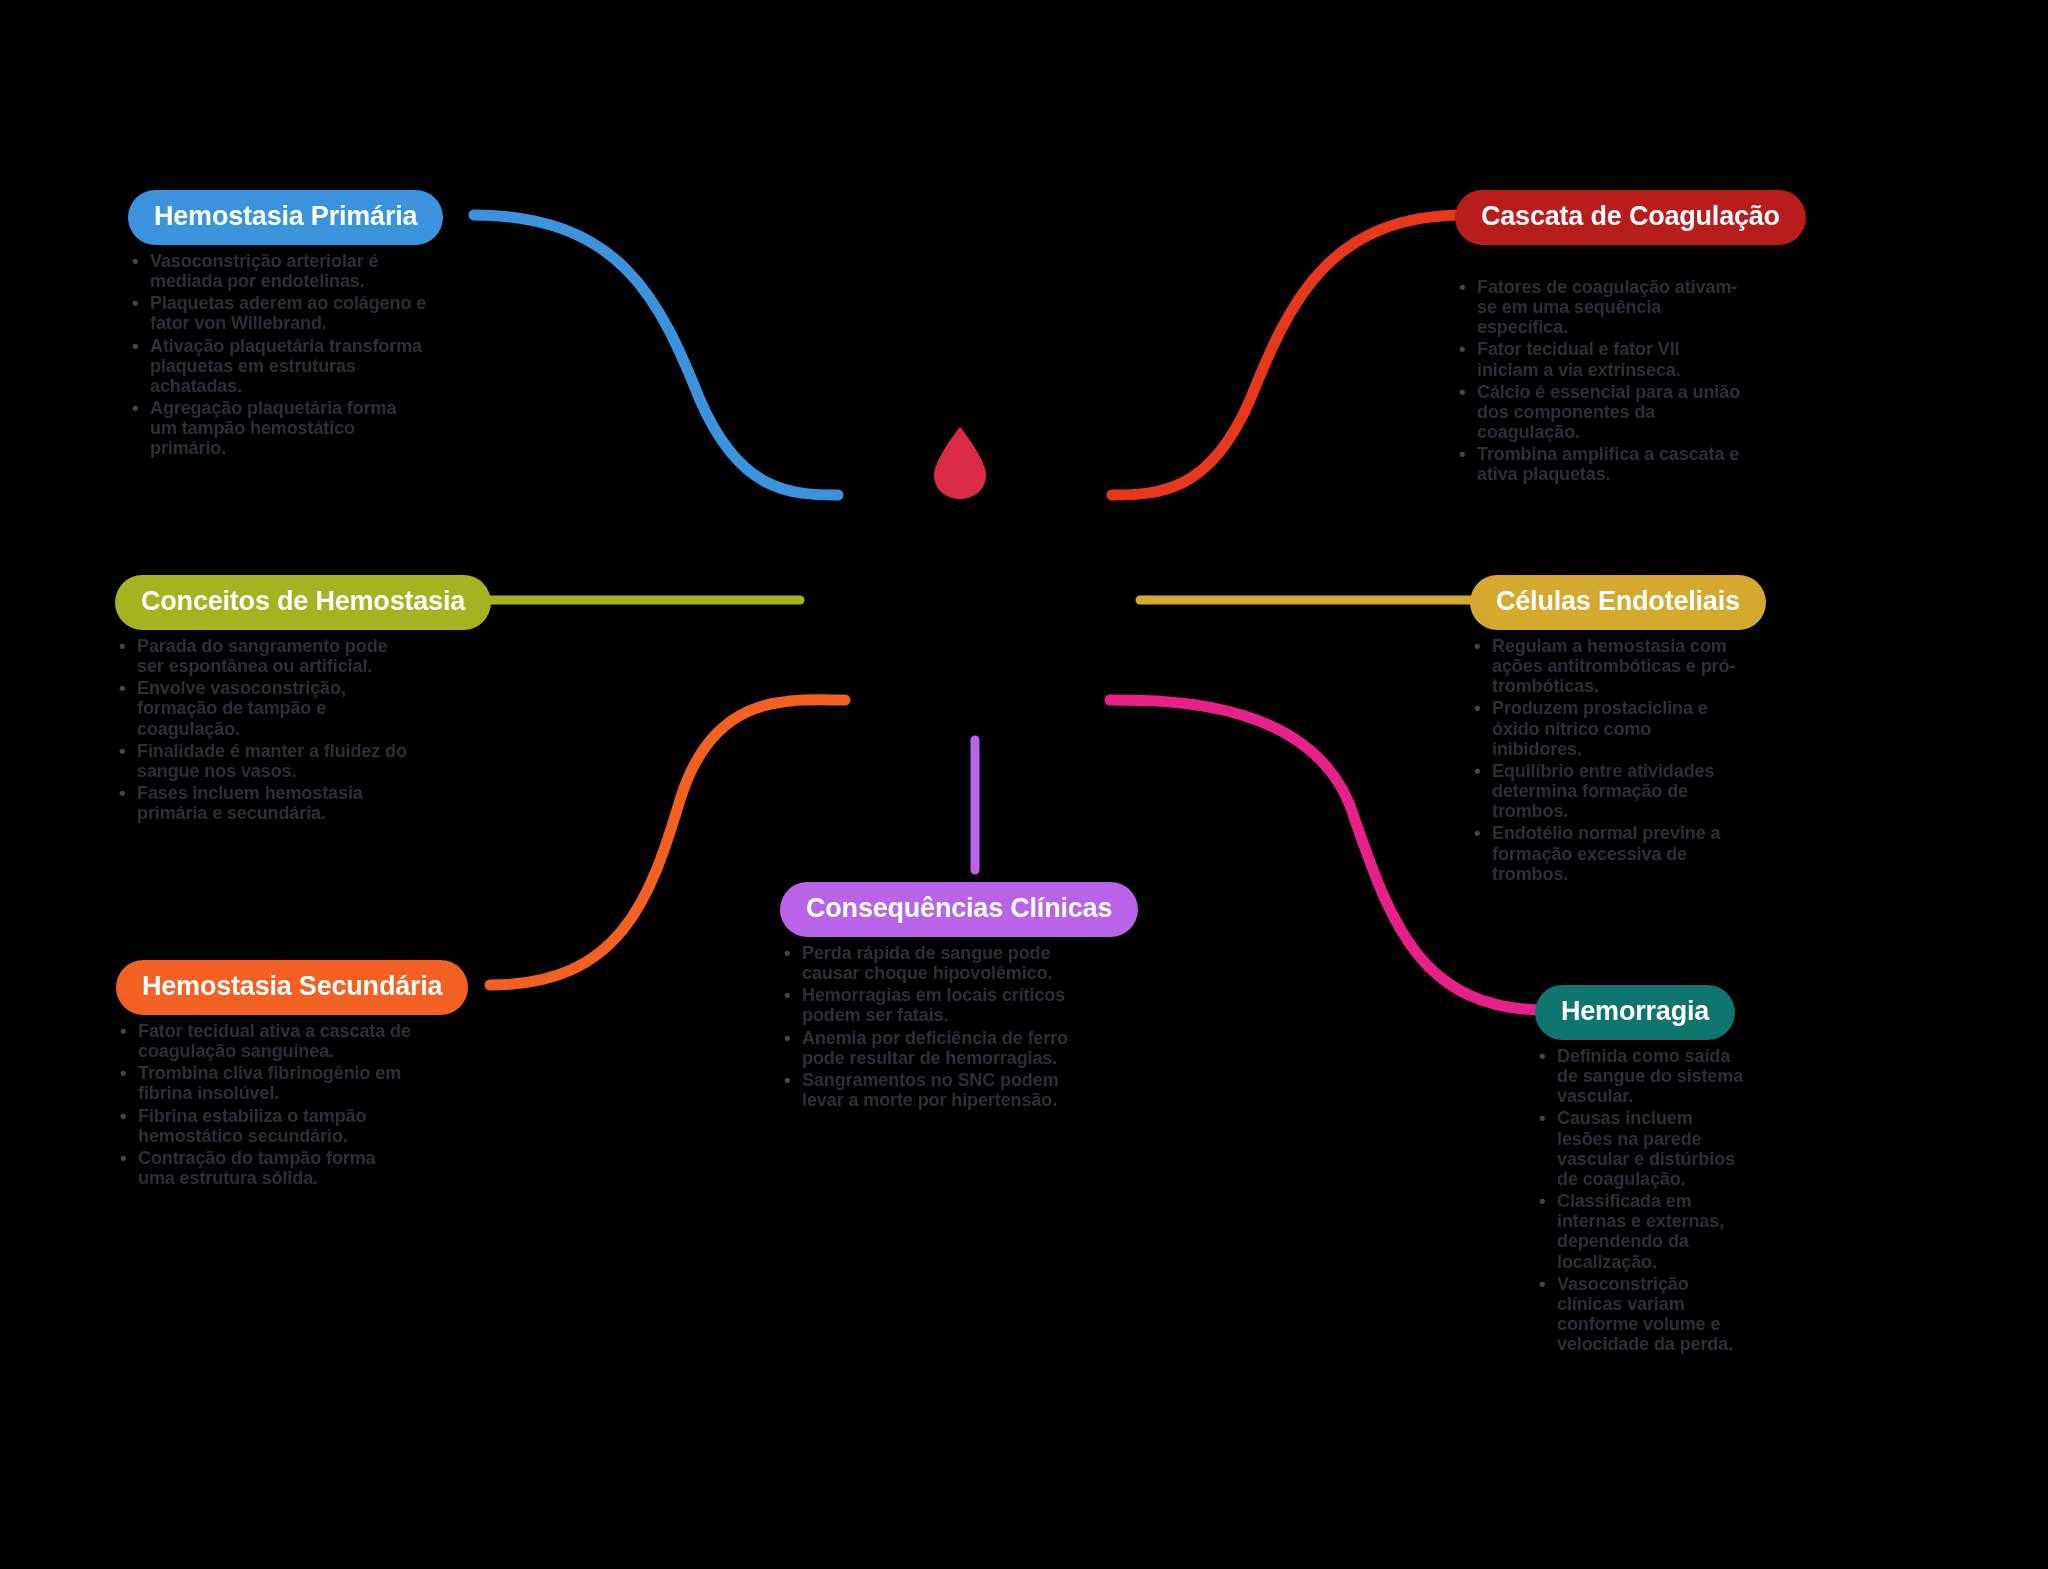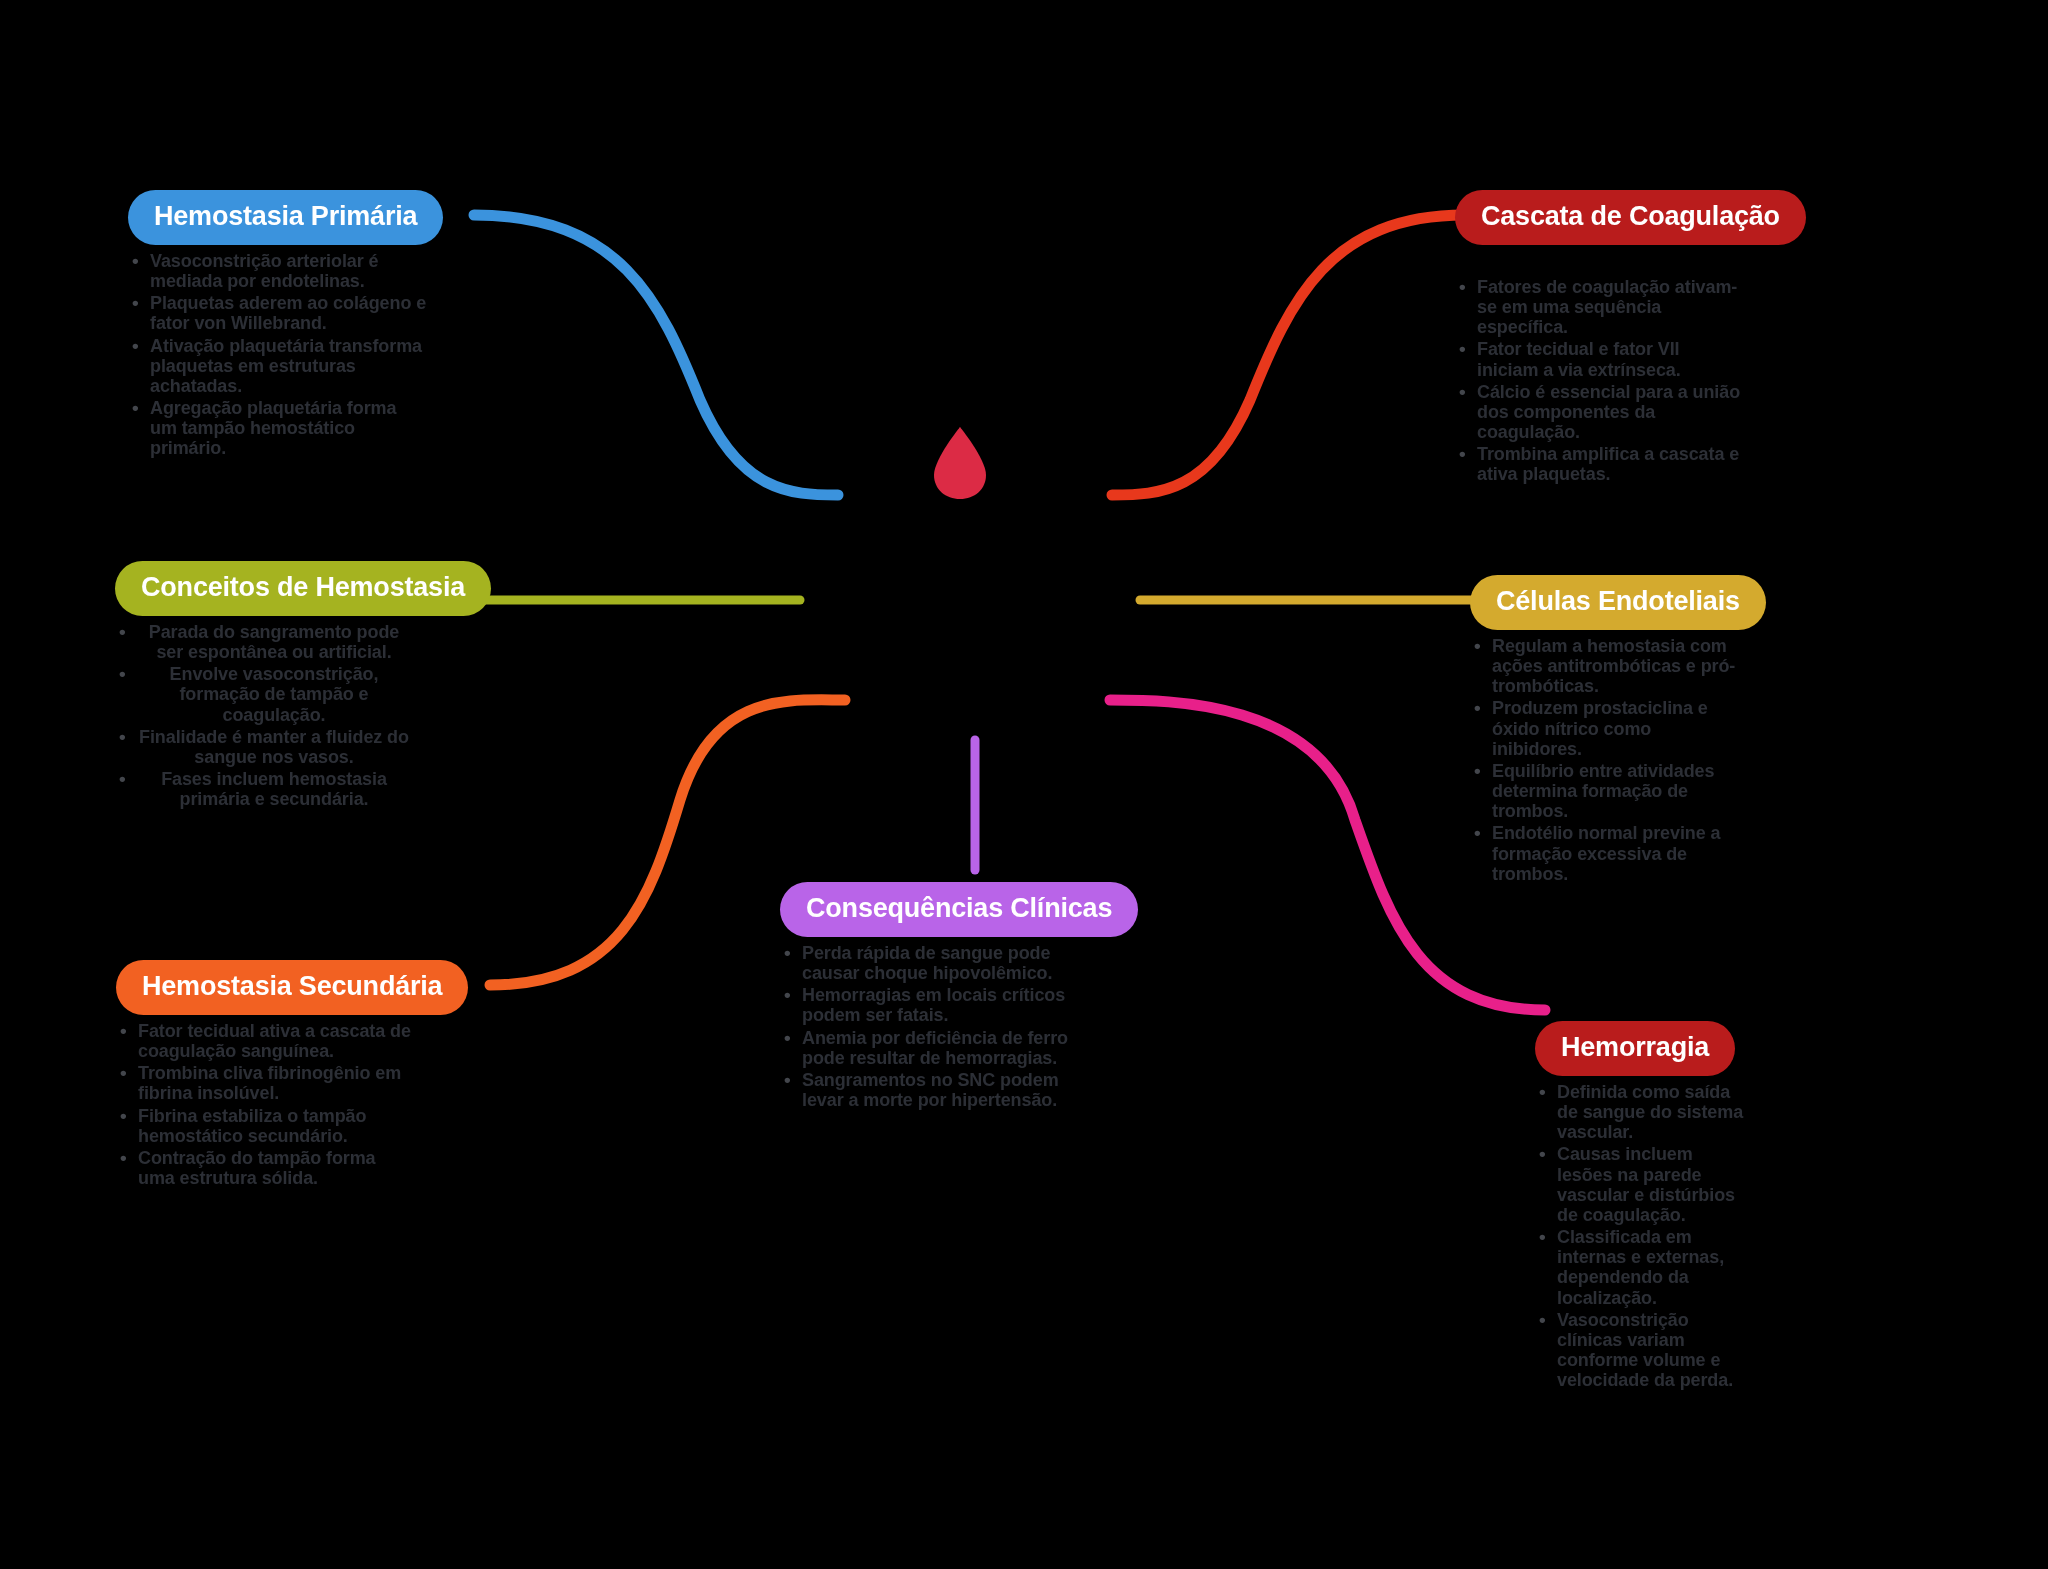--- a/index.html
+++ b/index.html
@@ -138,21 +138,21 @@
   <div class="branch align-right" style="left:1455px; top:190px;">
     <div class="branch-title" style="background:#b91c1c;">Cascata de Coagulação</div>
     <ul class="bullets w-cascata">
       <li>Fatores de coagulação ativam-se em uma sequência específica.</li>
       <li>Fator tecidual e fator VII iniciam a via extrínseca.</li>
       <li>Cálcio é essencial para a união dos componentes da coagulação.</li>
       <li>Trombina amplifica a cascata e ativa plaquetas.</li>
     </ul>
   </div>
 
-  <div class="branch" style="left:115px; top:561px;text-align:center;">
+  <div class="branch" style="left:115px; top:575px;">
     <div class="branch-title" style="background:#A5B320;">Conceitos de Hemostasia</div>
     <ul class="bullets w-conceitos">
       <li>Parada do sangramento pode ser espontânea ou artificial.</li>
       <li>Envolve vasoconstrição, formação de tampão e coagulação.</li>
       <li>Finalidade é manter a fluidez do sangue nos vasos.</li>
       <li>Fases incluem hemostasia primária e secundária.</li>
     </ul>
   </div>
 
   <div class="branch align-right" style="left:1470px; top:575px;">
@@ -179,21 +179,21 @@
     <div class="branch-title" style="background:#B964E8;">Consequências Clínicas</div>
     <ul class="bullets w-consequencias">
       <li>Perda rápida de sangue pode causar choque hipovolêmico.</li>
       <li>Hemorragias em locais críticos podem ser fatais.</li>
       <li>Anemia por deficiência de ferro pode resultar de hemorragias.</li>
       <li>Sangramentos no SNC podem levar a morte por hipertensão.</li>
     </ul>
   </div>
 
   <div class="branch align-right" style="left:1535px; top:985px;">
-    <div class="branch-title" style="background:#b91c1c;margin-top:36px;">Hemorragia</div>
+    <div class="branch-title" style="background:#0f766e;">Hemorragia</div>
     <ul class="bullets w-hemorragia">
       <li>Definida como saída de sangue do sistema vascular.</li>
       <li>Causas incluem lesões na parede vascular e distúrbios de coagulação.</li>
       <li>Classificada em internas e externas, dependendo da localização.</li>
       <li>Vasoconstrição clínicas variam conforme volume e velocidade da perda.</li>
     </ul>
   </div>
 
 </div>
 

